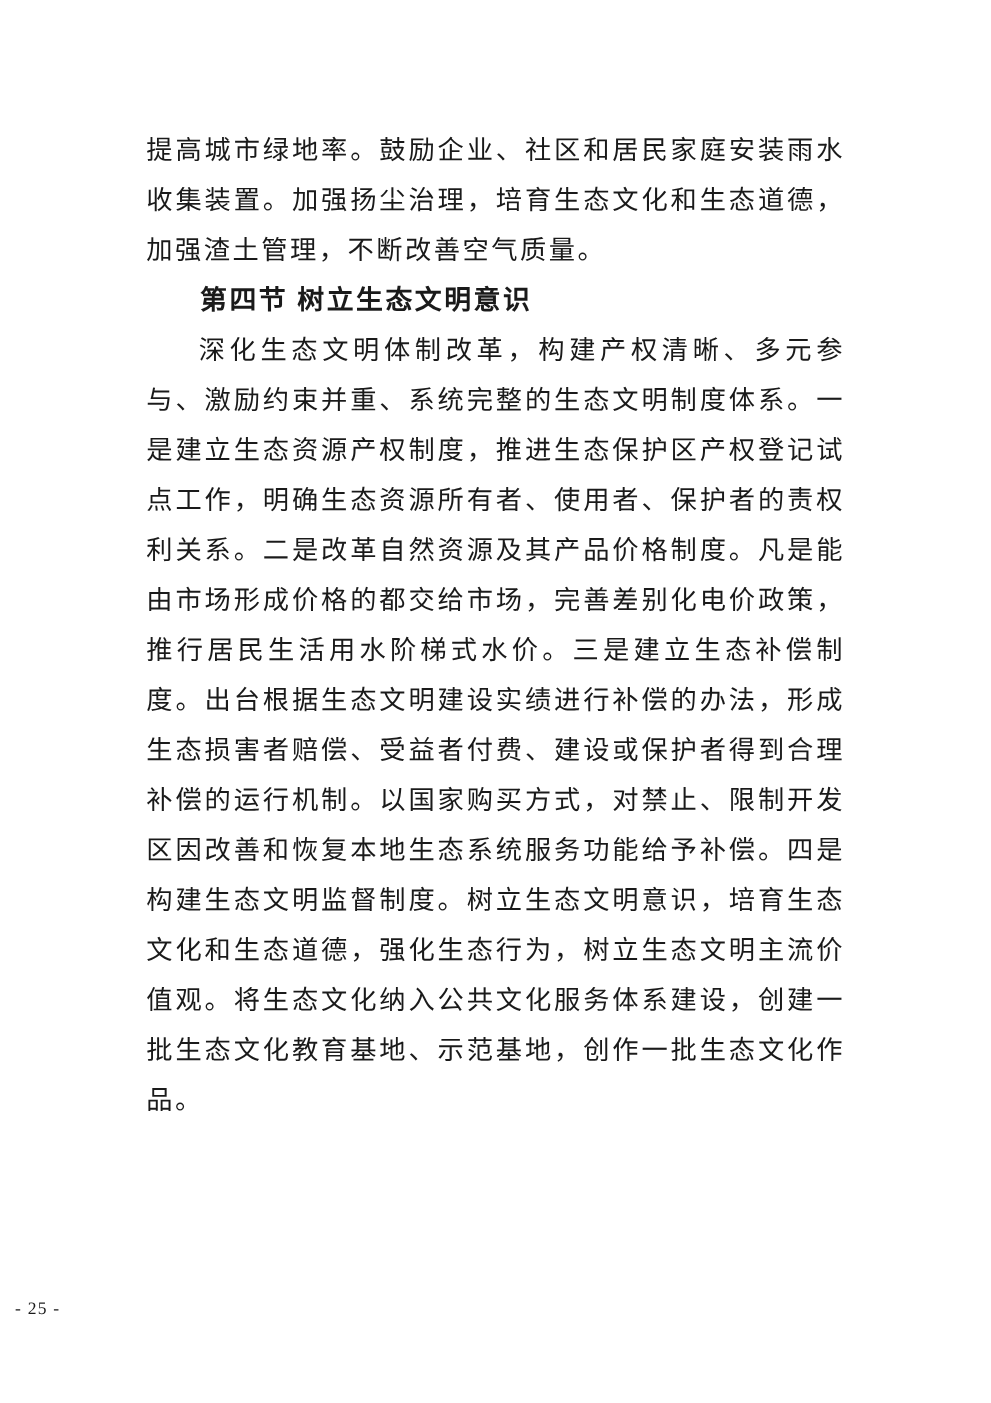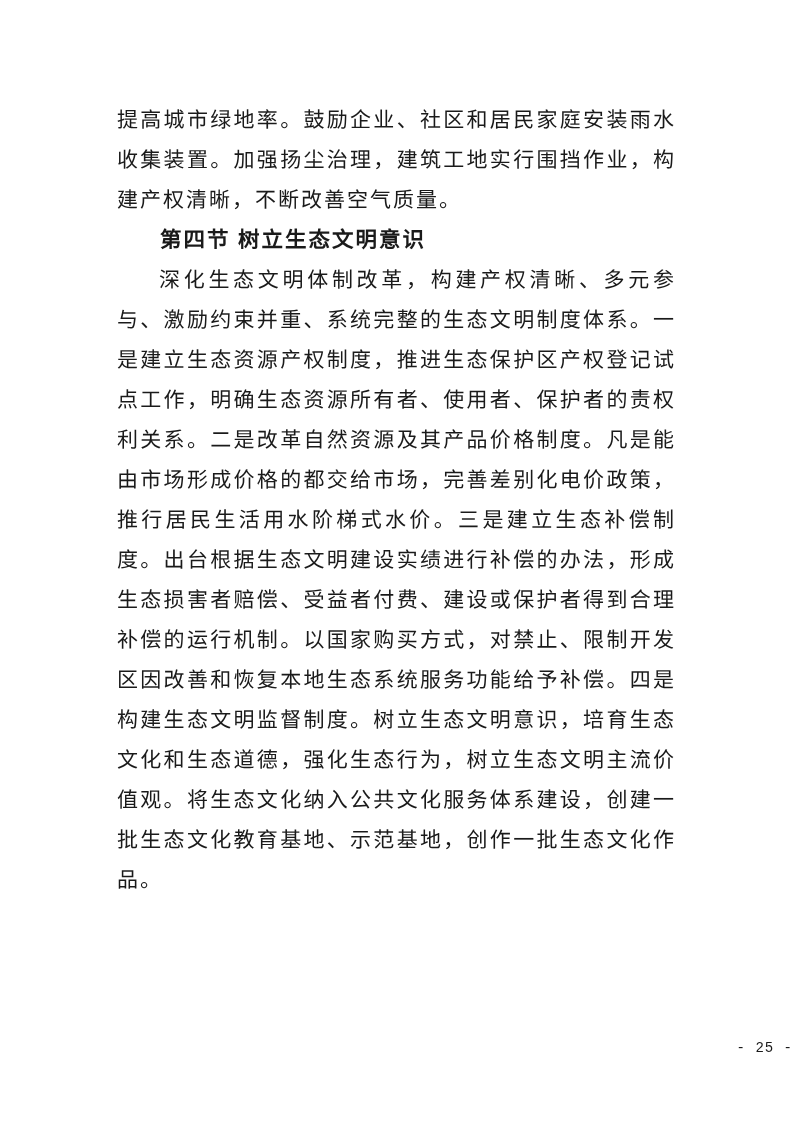--- a/index.html
+++ b/index.html
@@ -42,31 +42,31 @@
     line-height: 40px;
     letter-spacing: 2px;
     text-indent: 2em;
     white-space: nowrap;
   }
   .page-number {
     position: absolute;
     left: 12px;
     right: 0;
     bottom: 66px;
-    text-align: right;
+    text-align: left;
     font-size: 14px;
     line-height: 16px;
     letter-spacing: 1px;
     color: #1a1a1a;
-    font-family: Liberation Mono, monospace;
+    font-family: Liberation Serif, serif;
   }
 </style>
 </head>
 <body>
 
 <div class="page">
   <div class="content">
-    <p class="body-para">提高城市绿地率。鼓励企业、社区和居民家庭安装雨水收集装置。加强扬尘治理，建筑工地实行围挡作业，构建产权清晰，不断改善空气质量。</p>
+    <p class="body-para">提高城市绿地率。鼓励企业、社区和居民家庭安装雨水收集装置。加强扬尘治理，培育生态文化和生态道德，加强渣土管理，不断改善空气质量。</p>
     <h2 class="section-heading">第四节 树立生态文明意识</h2>
     <p class="body-para indented">深化生态文明体制改革，构建产权清晰、多元参与、激励约束并重、系统完整的生态文明制度体系。一是建立生态资源产权制度，推进生态保护区产权登记试点工作，明确生态资源所有者、使用者、保护者的责权利关系。二是改革自然资源及其产品价格制度。凡是能由市场形成价格的都交给市场，完善差别化电价政策，推行居民生活用水阶梯式水价。三是建立生态补偿制度。出台根据生态文明建设实绩进行补偿的办法，形成生态损害者赔偿、受益者付费、建设或保护者得到合理补偿的运行机制。以国家购买方式，对禁止、限制开发区因改善和恢复本地生态系统服务功能给予补偿。四是构建生态文明监督制度。树立生态文明意识，培育生态文化和生态道德，强化生态行为，树立生态文明主流价值观。将生态文化纳入公共文化服务体系建设，创建一批生态文化教育基地、示范基地，创作一批生态文化作品。</p>
   </div>
   <div class="page-number">- 25 -</div>
 </div>
 
 </body></html>

